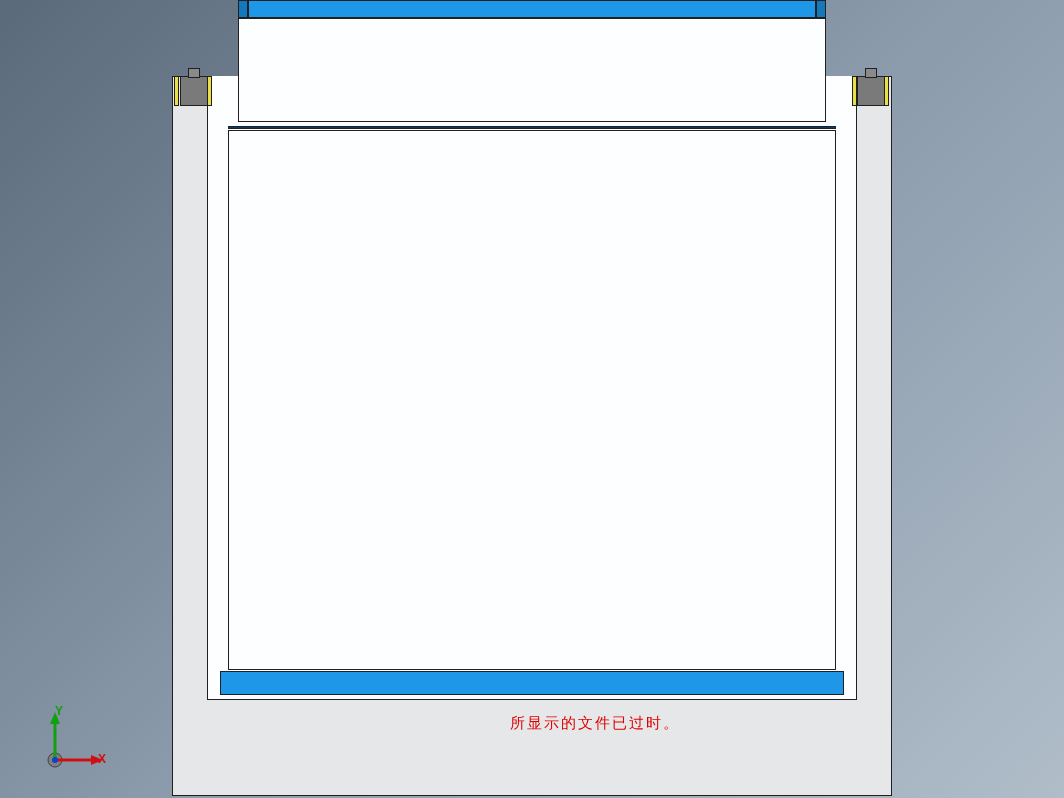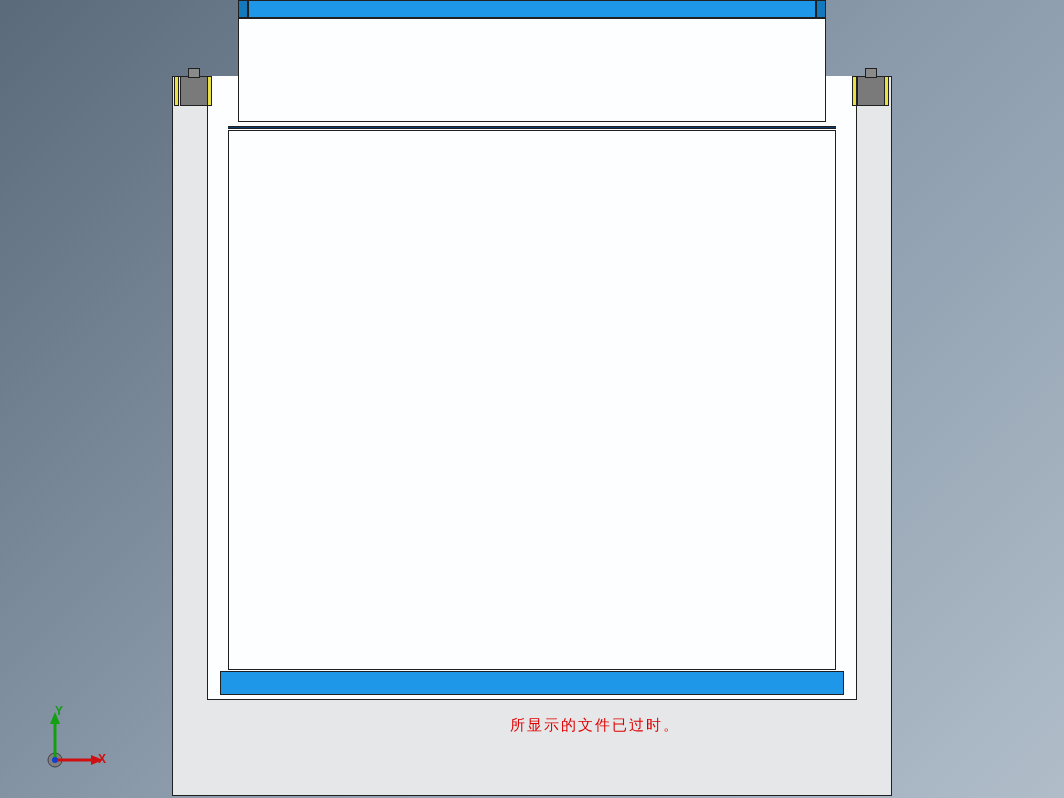--- a/index.html
+++ b/index.html
@@ -174,21 +174,21 @@
     
     
     .warning-message {
       position: absolute;
       left: 510px;
       bottom: 18px;
       color: #e00000;
       font-size: 15px;
       line-height: 22px;
       letter-spacing: 2px;
-      font-family: Liberation Sans, sans-serif;
+      font-family: Liberation Mono, monospace;
       white-space: pre;
     }
     
     .warning-line {
       display: block;
     }
   </style>
 </head>
 <body>
 

